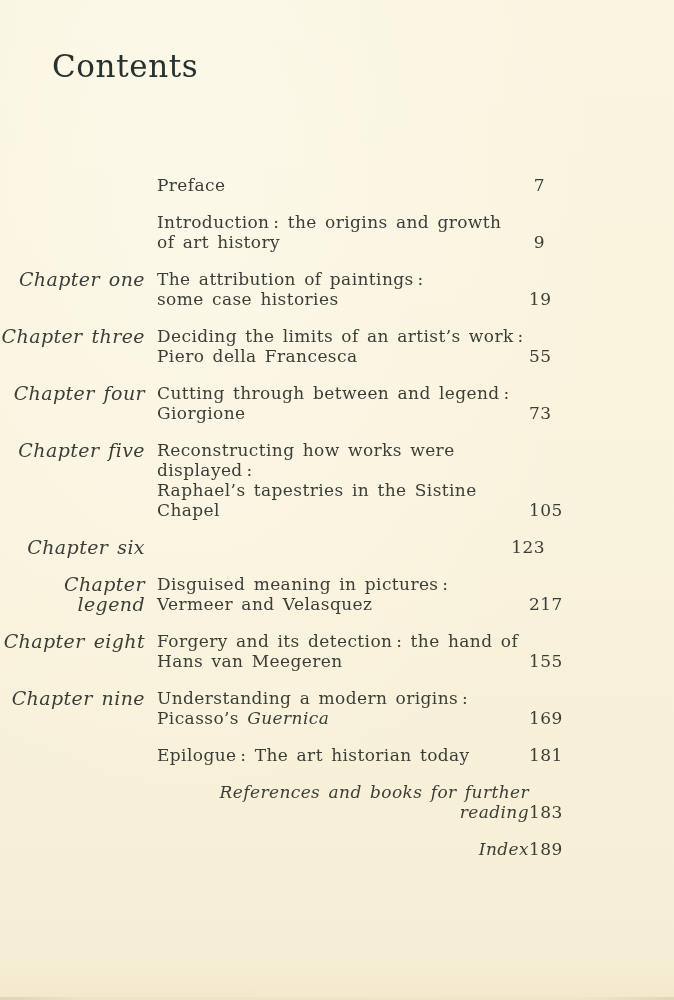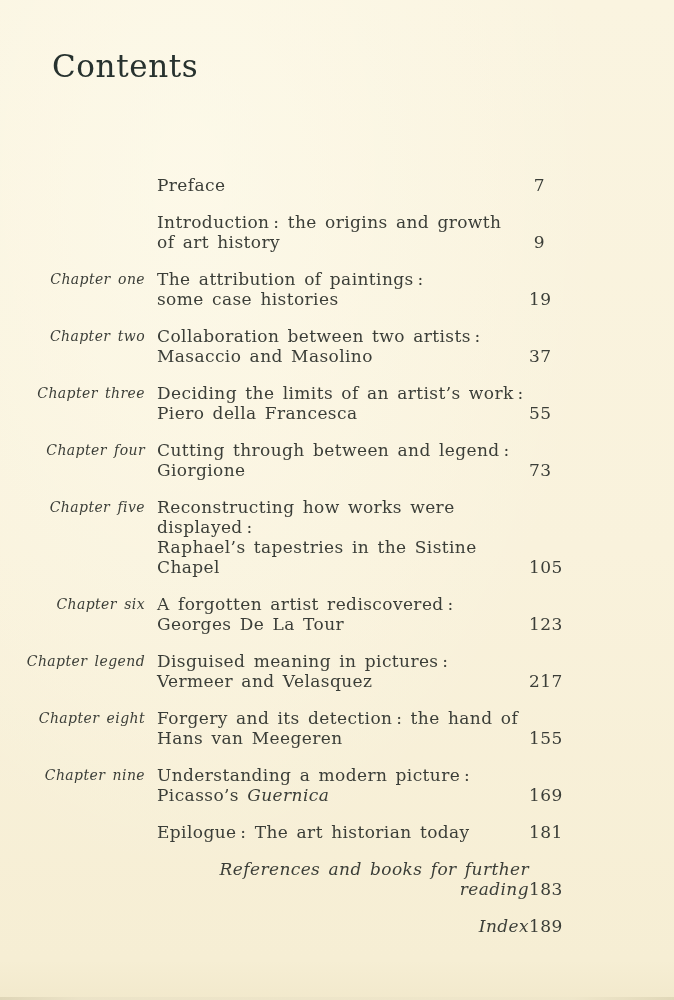--- a/index.html
+++ b/index.html
@@ -42,21 +42,21 @@
     font-size: 17px;
     line-height: 20px;
     letter-spacing: 0.4px;
     word-spacing: 2.5px;
   }
   .chap {
     flex: 0 0 145px;
     width: 145px;
     text-align: right;
     font-style: italic;
-    font-size: 14px;
+    font-size: 19px;
     color: #3b3e38;
   }
   .titles {
     flex: 0 0 372px;
     width: 372px;
     margin-left: 12px;
   }
   .pagenum {
     flex: 1 1 auto;
     text-align: right;
@@ -92,28 +92,20 @@
 
     <div class="toc-row">
       <div class="chap">Chapter one</div>
       <div class="titles">
         <div>The attribution of paintings :</div>
         <div>some case histories</div>
       </div>
       <div class="pagenum">19</div>
     </div>
 
-    <div class="toc-row">
-      <div class="chap">Chapter two</div>
-      <div class="titles">
-        <div>Collaboration between two artists :</div>
-        <div>Masaccio and Masolino</div>
-      </div>
-      <div class="pagenum">37</div>
-    </div>
 
     <div class="toc-row">
       <div class="chap">Chapter three</div>
       <div class="titles">
         <div>Deciding the limits of an artist’s work :</div>
         <div>Piero della Francesca</div>
       </div>
       <div class="pagenum">55</div>
     </div>
 
@@ -130,24 +122,20 @@
       <div class="chap">Chapter five</div>
       <div class="titles">
         <div>Reconstructing how works were displayed :</div>
         <div>Raphael’s tapestries in the Sistine Chapel</div>
       </div>
       <div class="pagenum">105</div>
     </div>
 
     <div class="toc-row">
       <div class="chap">Chapter six</div>
-      <div class="titles">
-        <div>A forgotten artist rediscovered :</div>
-        <div>Georges De La Tour</div>
-      </div>
       <div class="pagenum">123</div>
     </div>
 
     <div class="toc-row">
       <div class="chap">Chapter legend</div>
       <div class="titles">
         <div>Disguised meaning in pictures :</div>
         <div>Vermeer and Velasquez</div>
       </div>
       <div class="pagenum">217</div>
@@ -158,21 +146,21 @@
       <div class="titles">
         <div>Forgery and its detection : the hand of</div>
         <div>Hans van Meegeren</div>
       </div>
       <div class="pagenum">155</div>
     </div>
 
     <div class="toc-row">
       <div class="chap">Chapter nine</div>
       <div class="titles">
-        <div>Understanding a modern picture :</div>
+        <div>Understanding a modern origins :</div>
         <div><span>Picasso’s </span><span class="it">Guernica</span></div>
       </div>
       <div class="pagenum">169</div>
     </div>
 
     <div class="toc-row">
       <div class="chap"></div>
       <div class="titles">
         <div>Epilogue : The art historian today</div>
       </div>

